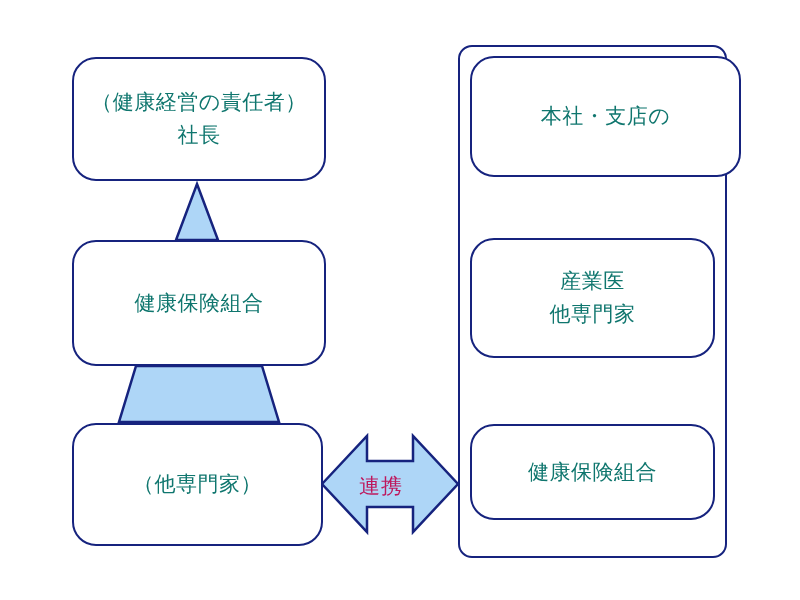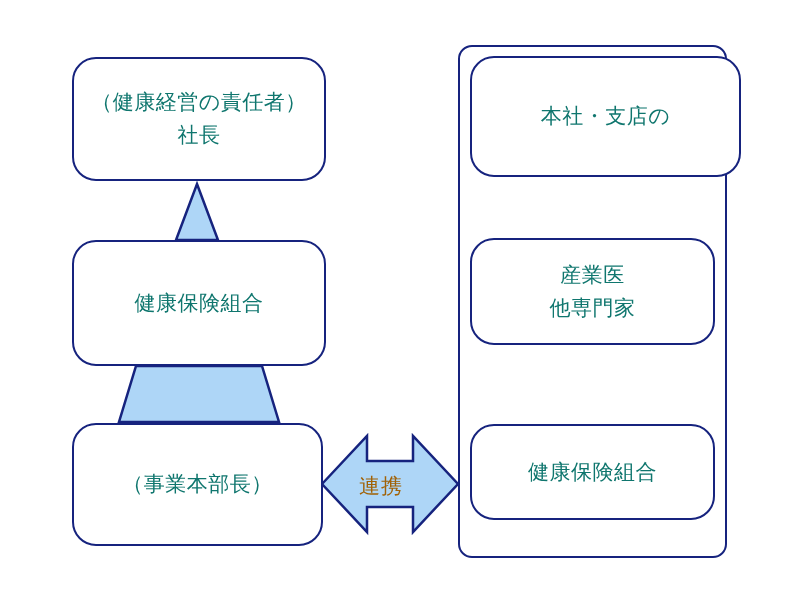--- a/index.html
+++ b/index.html
@@ -51,21 +51,21 @@
     left: 0;
     top: 0;
     width: 800px;
     height: 600px;
     z-index: 2;
     pointer-events: none;
   }
   .link-arrow-label {
     position: absolute;
     z-index: 4;
-    color: #a16207;
+    color: #be185d;
     font-size: 21px;
     letter-spacing: 1px;
     white-space: nowrap;
   }
 </style>
 </head>
 <body>
 
 <div id="canvas">
 
@@ -85,28 +85,28 @@
   <div class="node-box" style="left:72px; top:57px; width:254px; height:124px;">
     <span class="node-line">（健康経営の責任者）</span>
     <span class="node-line">社長</span>
   </div>
 
   <div class="node-box" style="left:72px; top:240px; width:254px; height:126px;">
     <span class="node-line">健康保険組合</span>
   </div>
 
   <div class="node-box" style="left:72px; top:423px; width:251px; height:123px;">
-    <span class="node-line">（事業本部長）</span>
+    <span class="node-line">（他専門家）</span>
   </div>
 
   <div class="node-box" style="left:470px; top:56px; width:271px; height:121px;">
     <span class="node-line">本社・支店の</span>
   </div>
 
-  <div class="node-box" style="left:470px; top:238px; width:245px; height:107px;">
+  <div class="node-box" style="left:470px; top:238px; width:245px; height:120px;">
     <span class="node-line">産業医</span>
     <span class="node-line">他専門家</span>
   </div>
 
   <div class="node-box" style="left:470px; top:424px; width:245px; height:96px;">
     <span class="node-line">健康保険組合</span>
   </div>
 
 </div>
 

